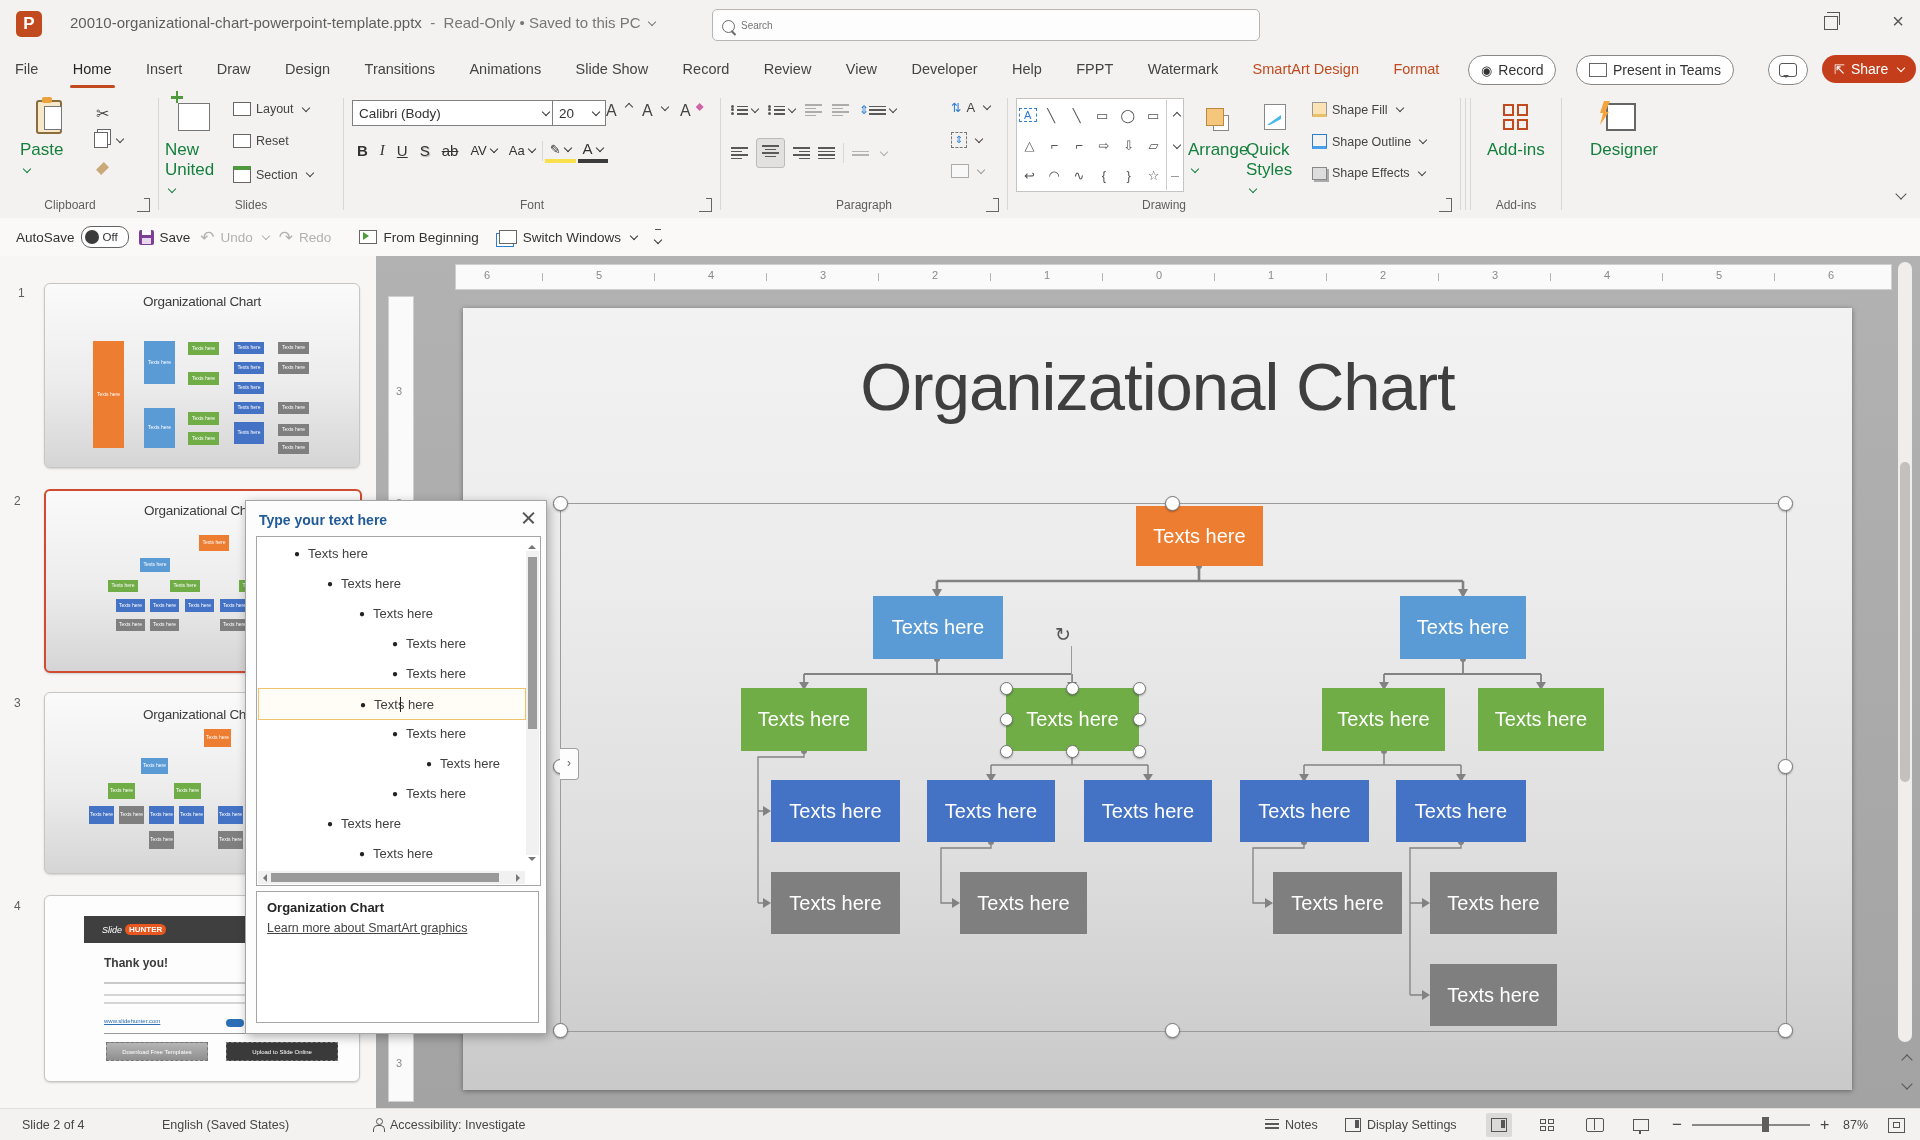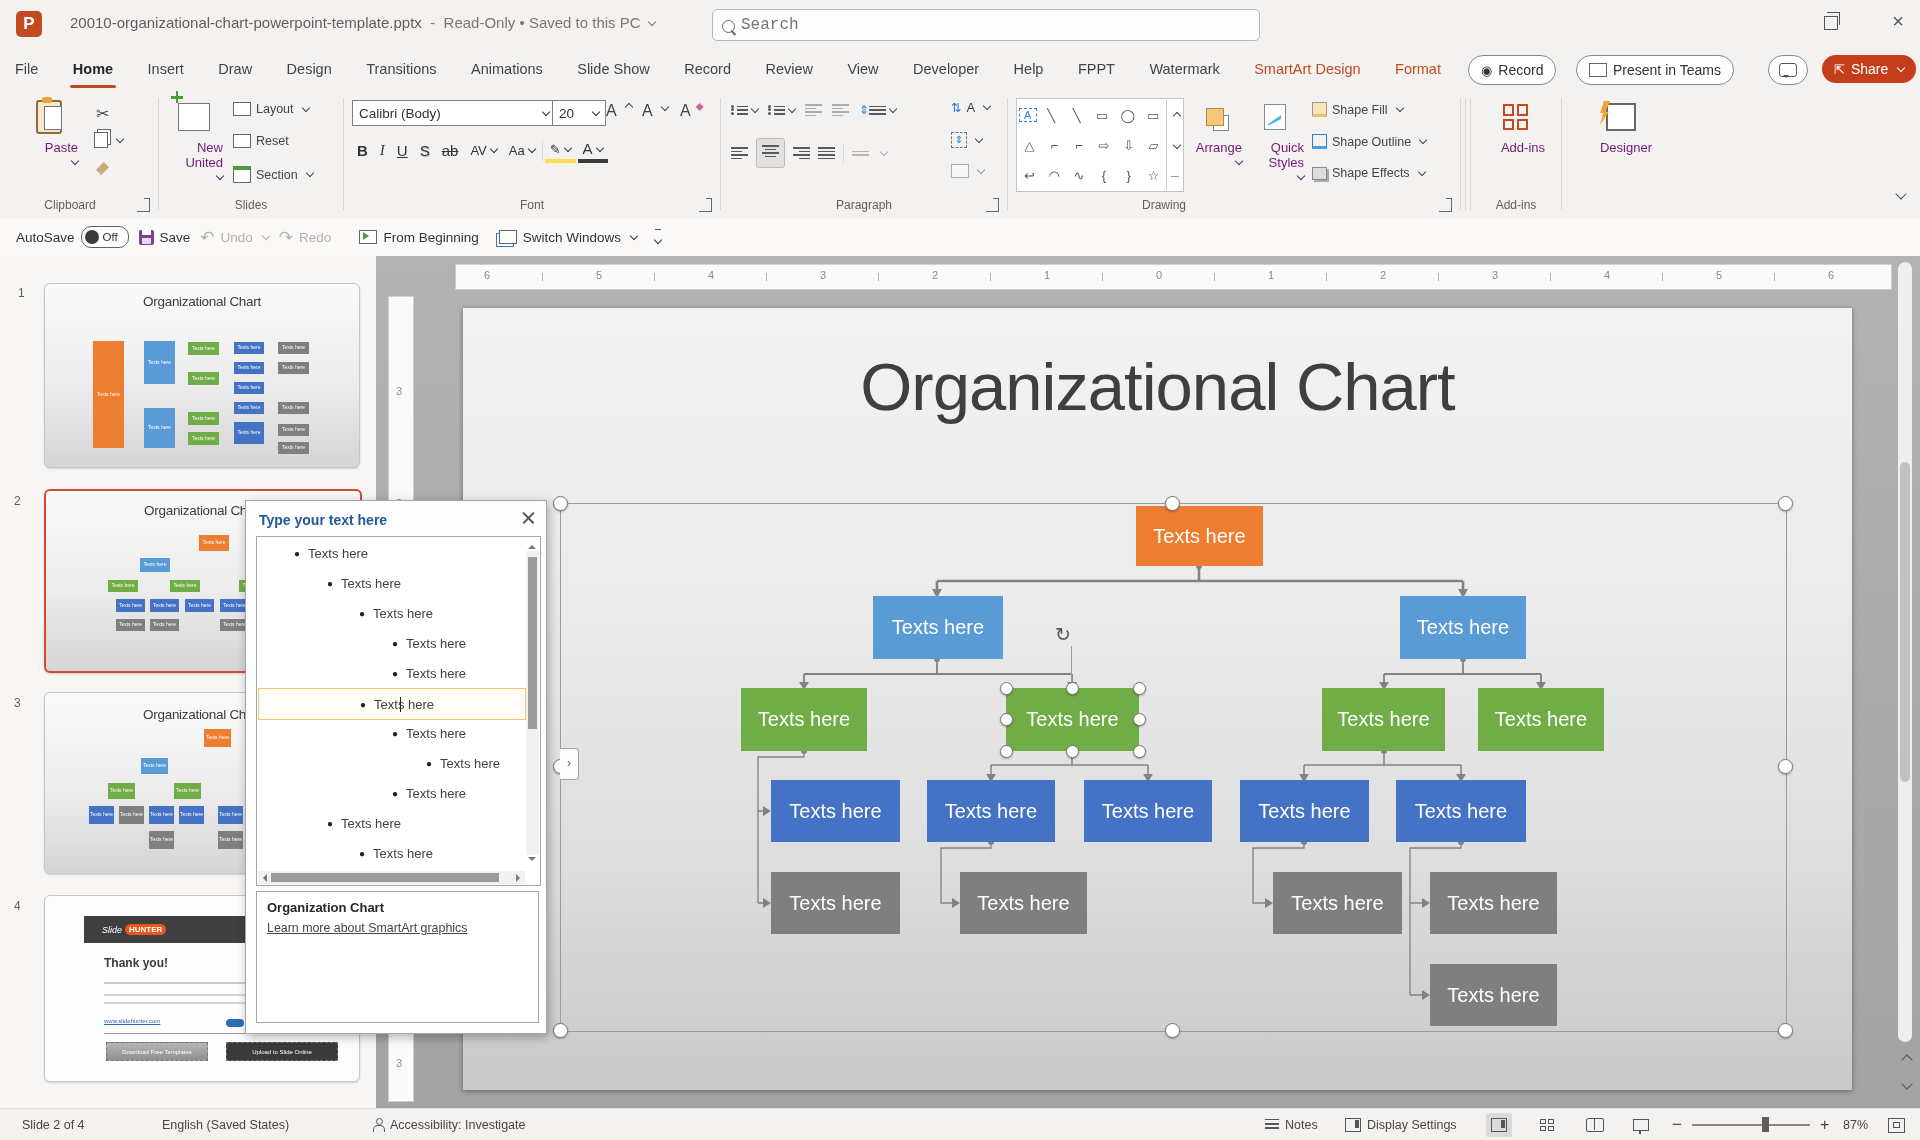--- a/index.html
+++ b/index.html
@@ -8,51 +8,51 @@
   .abs{position:absolute;}
   .flex{display:flex;align-items:center;}
   
   #titlebar{left:0;top:0;width:1920px;height:48px;background:#f4f2f1;}
   .ppt-logo{left:16px;top:11px;width:26px;height:26px;background:#c24a1f;border-radius:5px;
             color:#fff;font-weight:bold;font-size:17px;text-align:center;line-height:26px;}
   #doc-title{left:70px;top:14px;font-size:15px;color:#605e5c;white-space:nowrap;}
   #doc-title .dim{color:#797774;}
   .searchbox{left:712px;top:9px;width:520px;height:30px;background:#fdfdfd;border:1px solid #b8b5b2;
              border-radius:5px;display:flex;align-items:center;padding-left:26px;}
-  .searchbox input{border:none;outline:none;background:transparent;font-size:16px;color:#404040;
-             font-family:Liberation Mono, monospace;width:420px;}
+  .searchbox input{border:none;outline:none;background:transparent;font-size:10px;color:#404040;
+             font-family:Liberation Sans, sans-serif;width:420px;}
   .mag{width:11px;height:11px;border:1.7px solid #6e6c6a;border-radius:50%;position:relative;display:inline-block;}
   .mag::after{content:"";position:absolute;left:9px;top:9px;width:6px;height:1.7px;background:#6e6c6a;
               transform:rotate(45deg);transform-origin:0 0;}
   .win-restore{left:1824px;top:16px;width:12px;height:12px;border:1.4px solid #555;}
   .win-restore::before{content:"";position:absolute;left:2px;top:-5px;width:12px;height:12px;border:1.4px solid #555;border-bottom:none;border-left:none;}
   .win-close{left:1884px;top:8px;width:28px;height:28px;font-size:20px;color:#555;text-align:center;line-height:26px;}
   
   #tabrow{left:0;top:48px;width:1920px;height:42px;}
   .rtab{display:inline-block;padding:0 15px;font-size:14.5px;line-height:42px;color:#444;cursor:default;position:relative;}
-  .rtab.active{color:#262626;font-weight:bold;}
+  .rtab.active{color:#262626;font-weight:normal;}
   .rtab.active::after{content:"";position:absolute;left:12px;right:12px;bottom:2px;height:3px;background:#c24a1f;border-radius:2px;}
   .rtab.ctx{color:#c24a1f;}
   .pill{border:1px solid #8a8886;border-radius:15px;height:28px;display:flex;align-items:center;
         padding:0 12px;background:#fff;font-size:14px;color:#333;gap:6px;}
   .share{background:#c43e1c;color:#fff;border:none;}
   .cv{width:7px;height:7px;border-right:1.6px solid currentColor;border-bottom:1.6px solid currentColor;
       display:inline-block;transform:rotate(45deg);margin-left:4px;margin-bottom:3px;}
   .cv.up{transform:rotate(-135deg);margin-bottom:-2px;}
   .cv.sm{width:5px;height:5px;}
   .bubble{width:16px;height:12px;border:1.6px solid #555;border-radius:3px;position:relative;}
   .bubble::after{content:"";position:absolute;left:3px;bottom:-5px;border:3px solid transparent;border-top-color:#555;}
   
   #ribbon{left:0;top:90px;width:1920px;height:128px;background:#f4f2f1;border-bottom:1px solid #d8d6d4;display:flex;padding-left:8px;}
   .rgroup{position:relative;height:128px;flex:none;}
   .gdiv{width:1px;background:#d9d7d5;margin:8px 2px;flex:none;}
   .glabel{position:absolute;bottom:6px;left:0;right:0;text-align:center;font-size:12px;color:#605e5c;}
   .launcher{position:absolute;bottom:6px;right:6px;width:12px;height:12px;border-left:1.4px solid #666;border-bottom:1.4px solid #666;transform:rotate(-90deg);}
   .launcher::after{content:"";position:absolute;right:-1px;bottom:-1px;width:5px;height:5px;border-right:1.4px solid #666;border-bottom:1.4px solid #666;}
-  .bigbtn{position:absolute;top:8px;width:58px;text-align:right;font-size:13px;color:#701a75;}
+  .bigbtn{position:absolute;top:8px;width:58px;text-align:left;font-size:17px;color:#15803d;}
   .bigbtn .bic{height:38px;margin-bottom:4px;display:flex;justify-content:center;align-items:center;}
   .smallrow{position:absolute;font-size:12.5px;color:#444;display:flex;align-items:center;gap:5px;white-space:nowrap;}
   .boxinput{border:1px solid #808080;background:#fff;height:24px;display:flex;align-items:center;
             padding:0 6px;font-size:13.5px;color:#333;justify-content:space-between;}
   .fbtn{font-size:15px;color:#333;padding:2px 5px;}
   .seldark{background:#e3e1df;border:1px solid #bdbbb9;border-radius:3px;}
   .bars{display:inline-block;width:17px;}
   .bars i{display:block;height:1.6px;background:#595959;margin:2px 0;}
   .bars.l i:nth-child(even){width:62%;}
   .bars.c i:nth-child(even){width:62%;margin-left:19%;}

